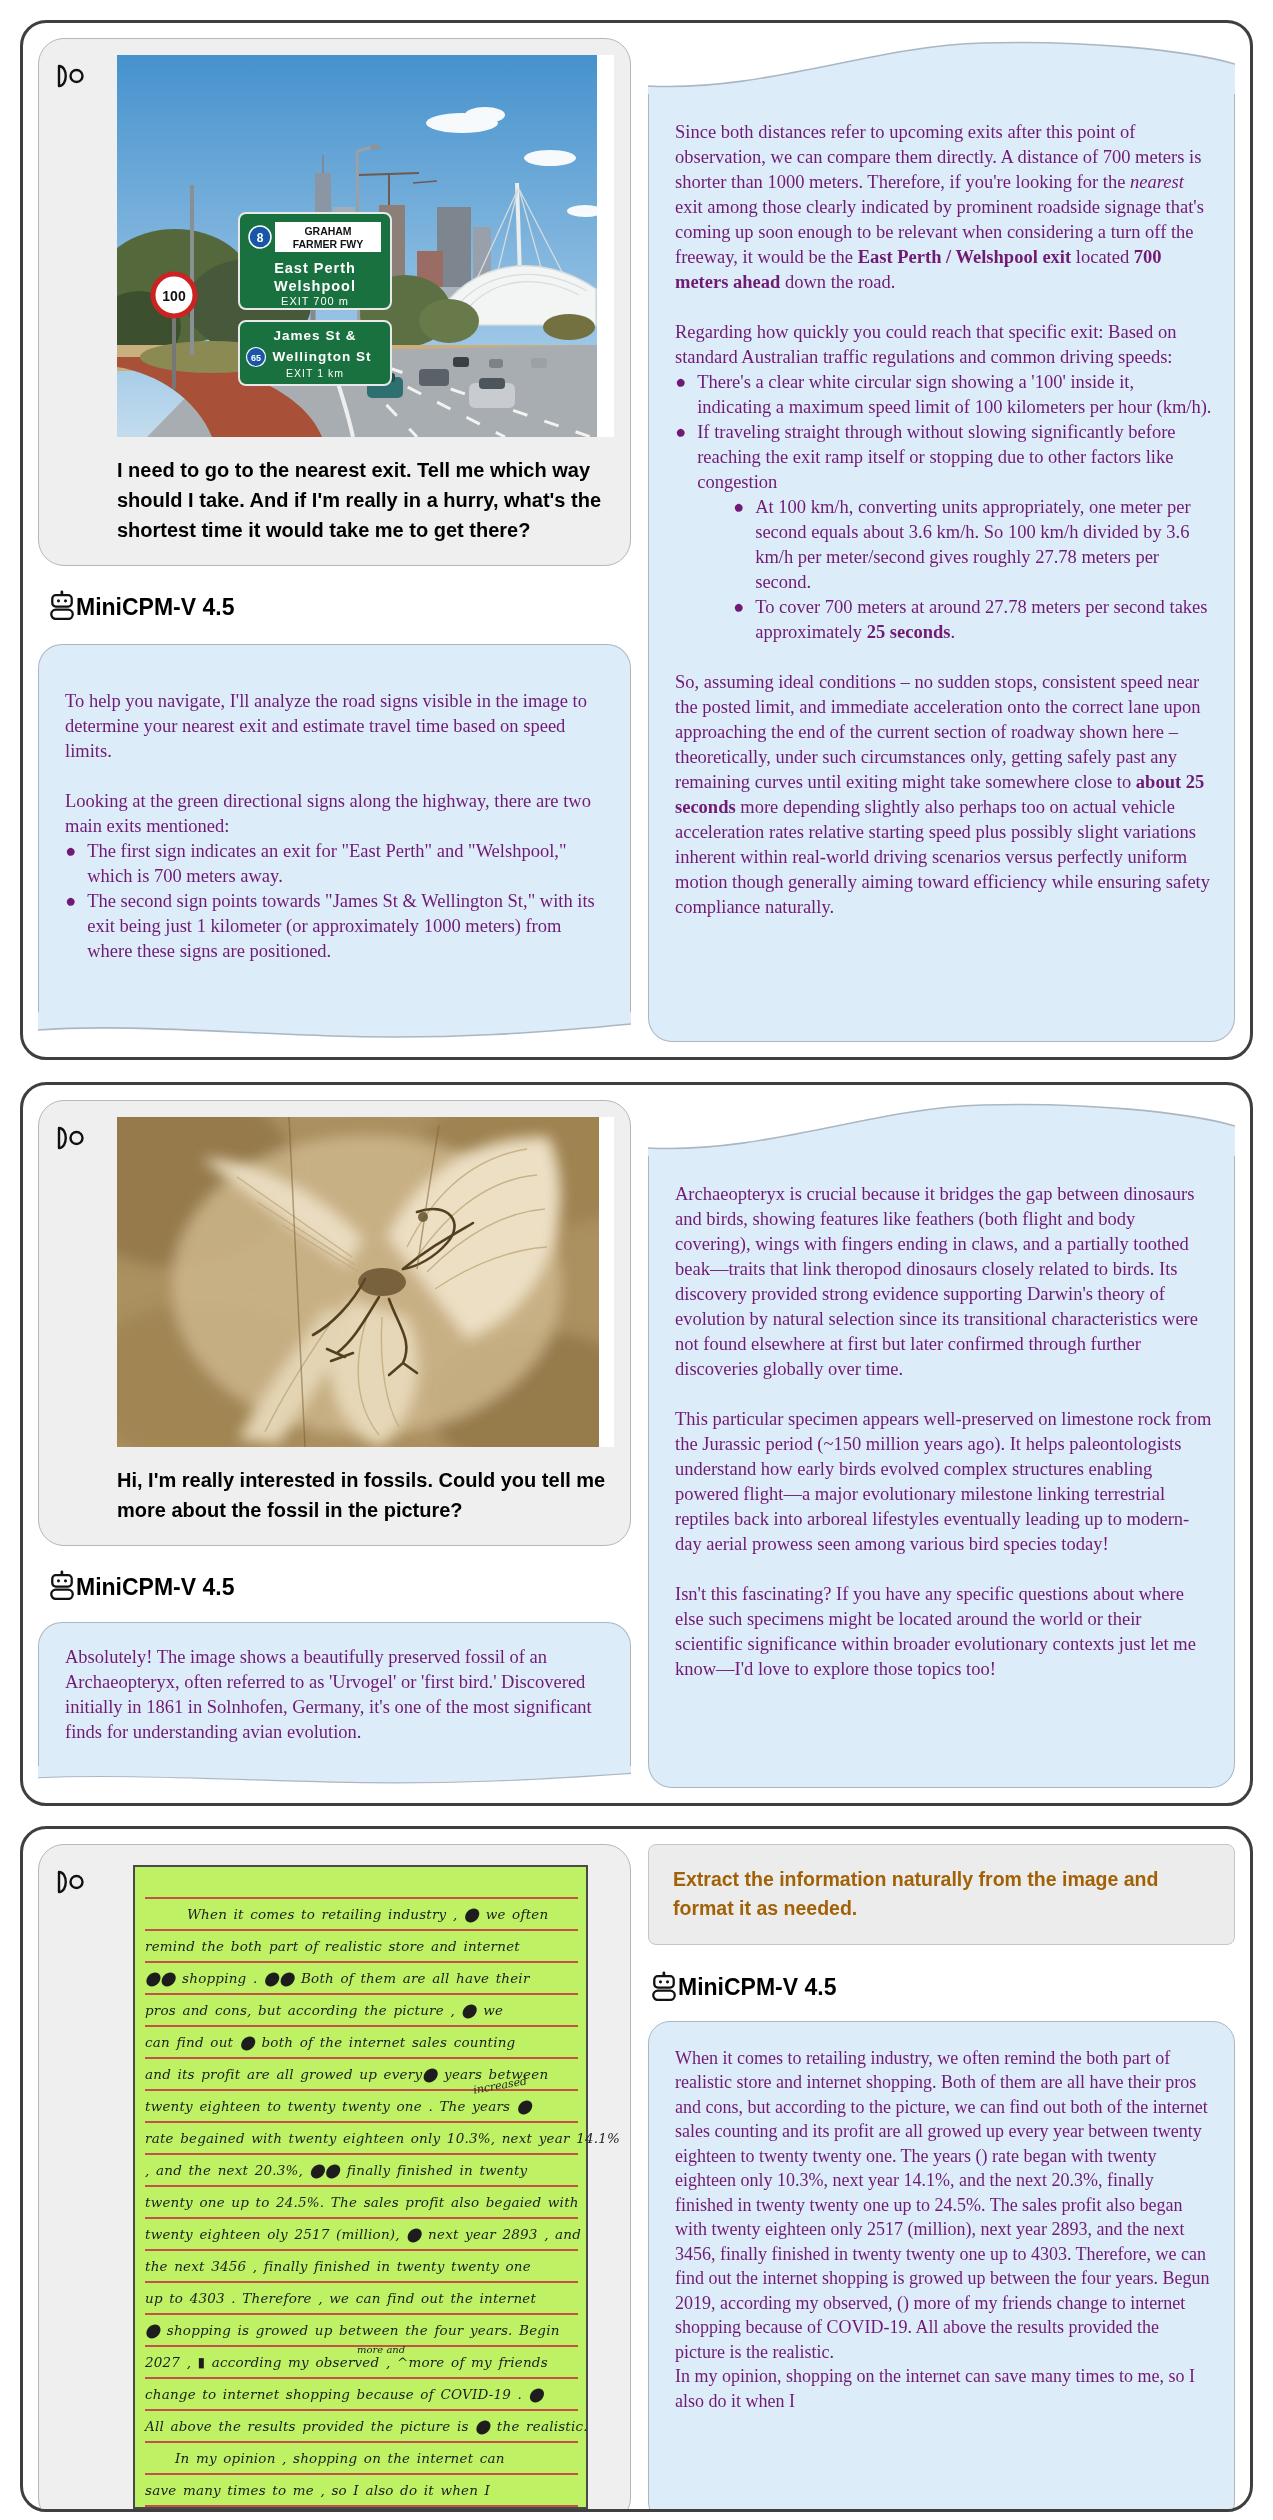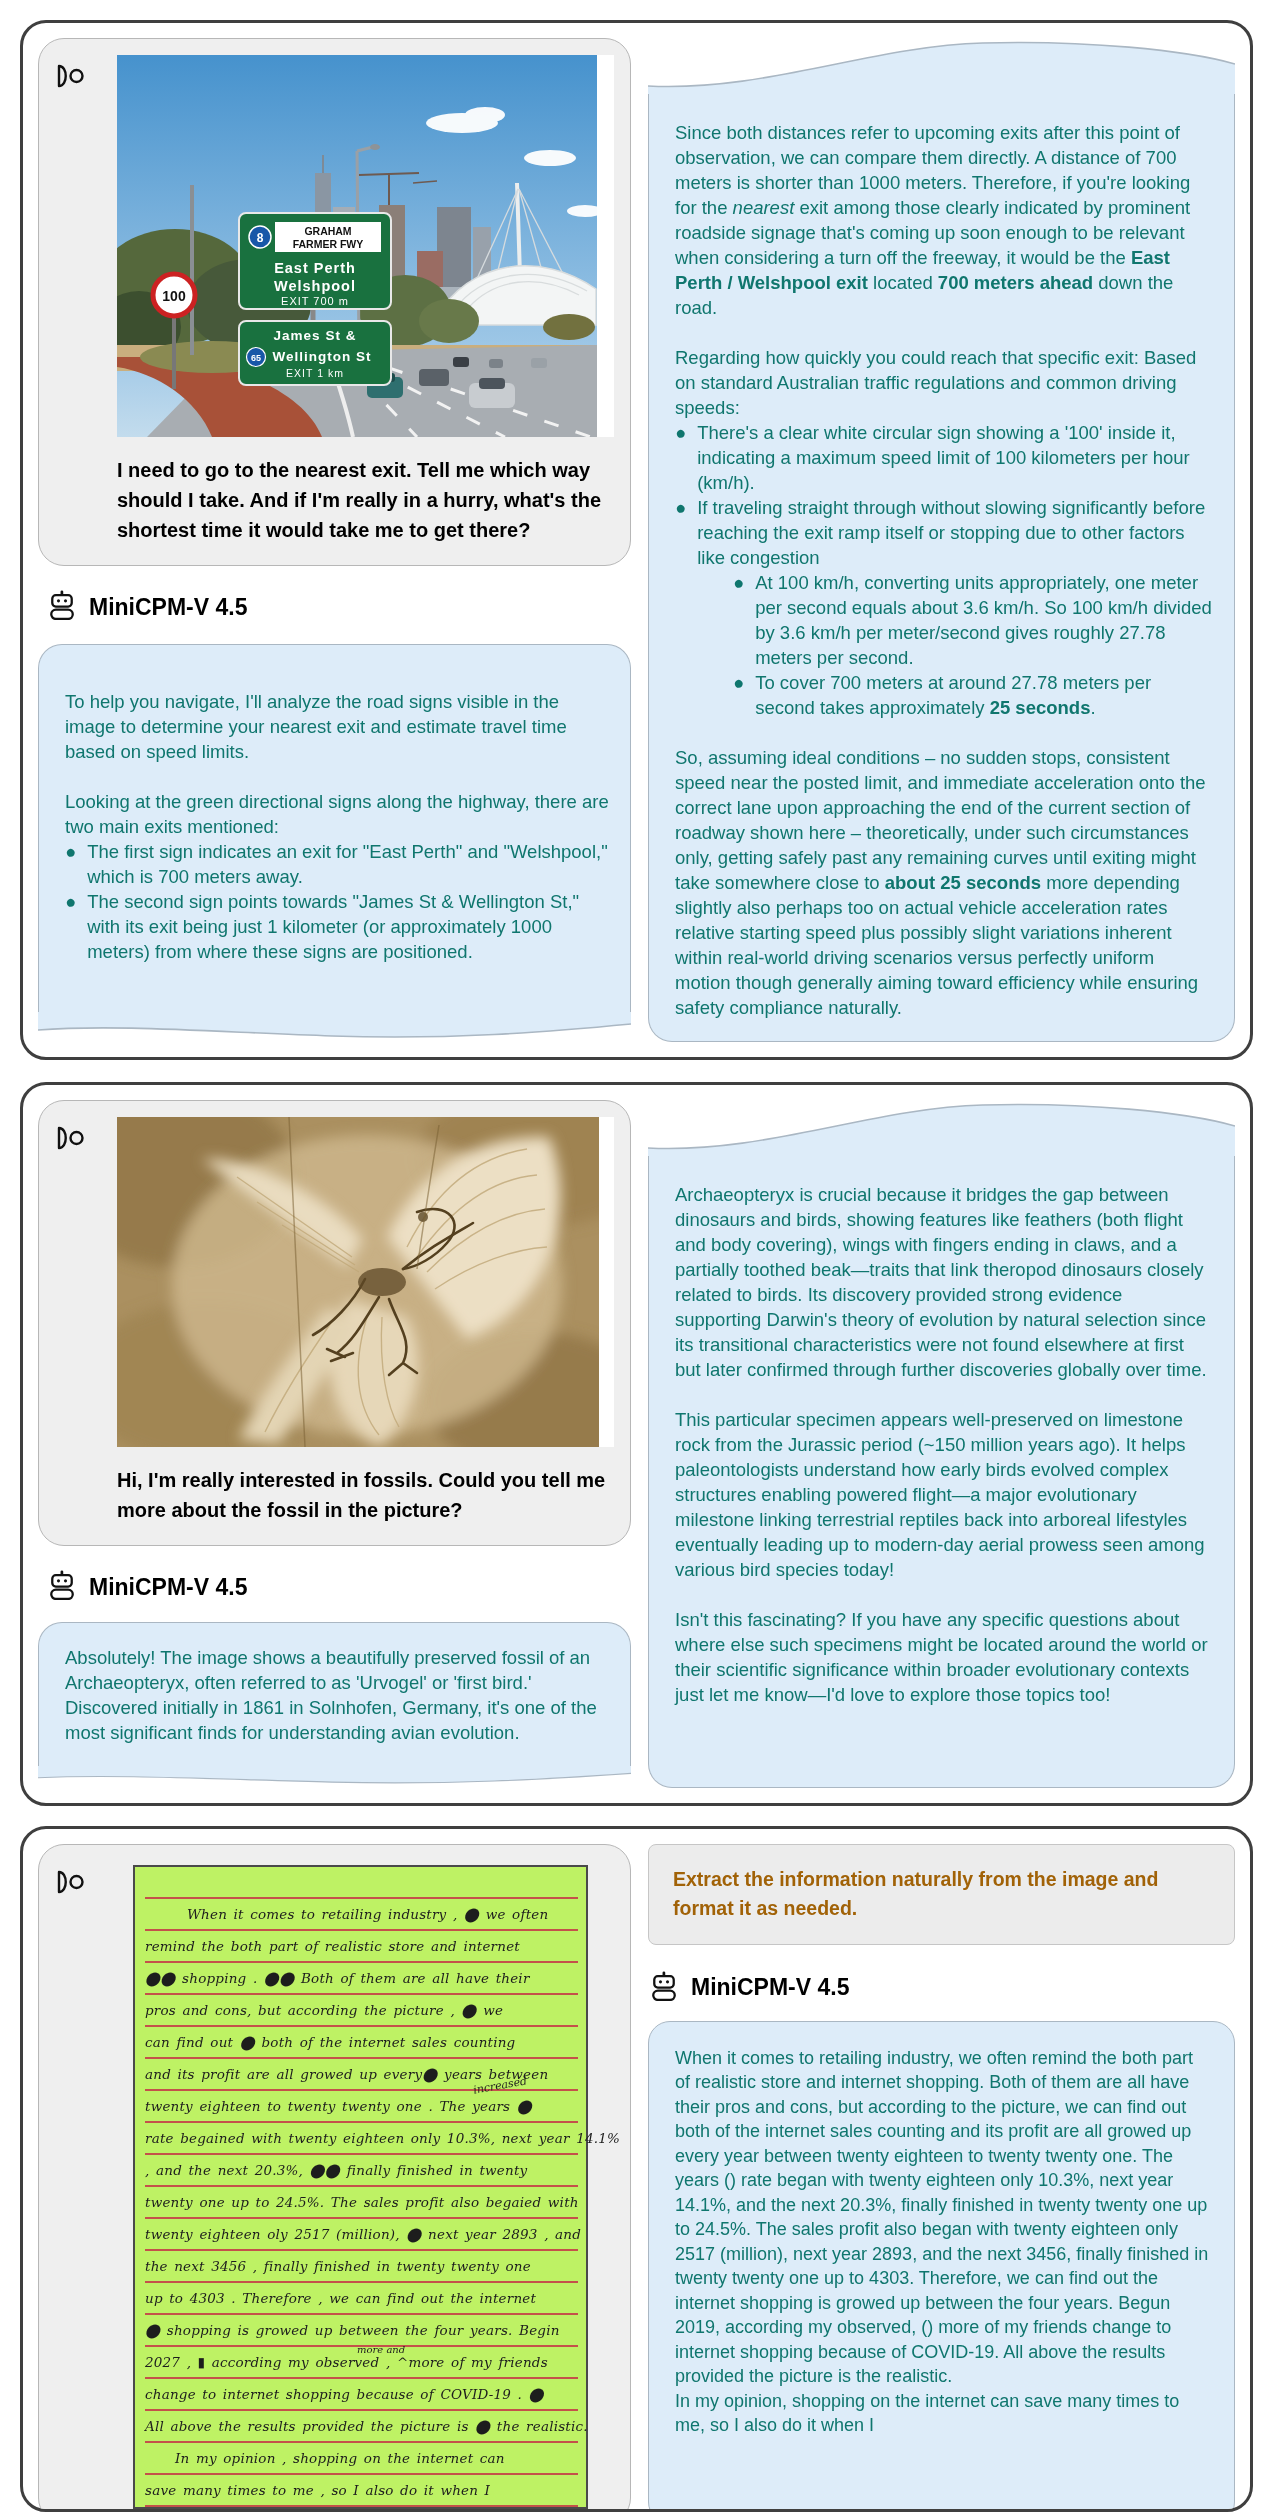--- a/index.html
+++ b/index.html
@@ -9,36 +9,36 @@
   .panel.p1{height:1040px;margin-top:20px;}
   .panel.p2{height:724px;margin-top:22px;}
   .panel.p3{height:686px;margin-top:20px;}
   .col{display:flex;flex-direction:column;min-width:0;}
 
   
   .user-bubble{position:relative;background:#efefef;border:1.5px solid #b7b7b7;border-radius:26px;padding:16px 16px 14px 16px;box-sizing:border-box;}
   .person-icon{position:absolute;top:20px;left:14px;}
   .photo-frame{margin-left:62px;background:#fff;line-height:0;}
   .q{margin:18px 6px 6px 62px;font-weight:bold;font-size:20px;line-height:1.5;color:#000;}
-  .bot-row{display:flex;align-items:center;gap:13px;margin:24px 0 0 10px;}
+  .bot-row{display:flex;align-items:center;margin:24px 0 0 10px;}
   .bot-row .bot-label{font-weight:bold;font-size:23px;color:#000;}
 
   .bubble-fill{flex:1;display:flex;flex-direction:column;min-height:0;margin-top:20px;}
   .bb-body{background:#ddecf9;border:1.6px solid #aab7c3;box-sizing:border-box;}
   .round-top{border-radius:24px 24px 0 0;border-bottom:none;}
   .round-bottom{border-radius:0 0 24px 24px;border-top:none;}
   .round-all{border-radius:22px;}
   .wave{display:block;width:100%;}
   .wave svg{display:block;width:100%;height:100%;}
   .wave.top{height:56px;}
   .wave.bottom{height:30px;}
   .grow{flex:1;min-height:0;}
 
   
-  .bt{font-size:18.5px;line-height:25px;color:#0f766e;}
+  .bt{font-size:18.5px;line-height:25px;color:#701a75;font-family:Liberation Serif, serif;}
   .bt p{margin:0 0 25px 0;}
   .bt p.tight{margin:0;}
   .li{display:flex;gap:11px;margin:0;}
   .li .marker{flex:0 0 auto;}
   .sub{margin-left:58px;}
   .pad-right{padding:26px 22px 18px 26px;}
   .pad-left1{padding:44px 20px 10px 26px;}
   .pad-left2{padding:22px 20px 6px 26px;}
   .pad-p3{padding:24px 22px 14px 26px;}
 

